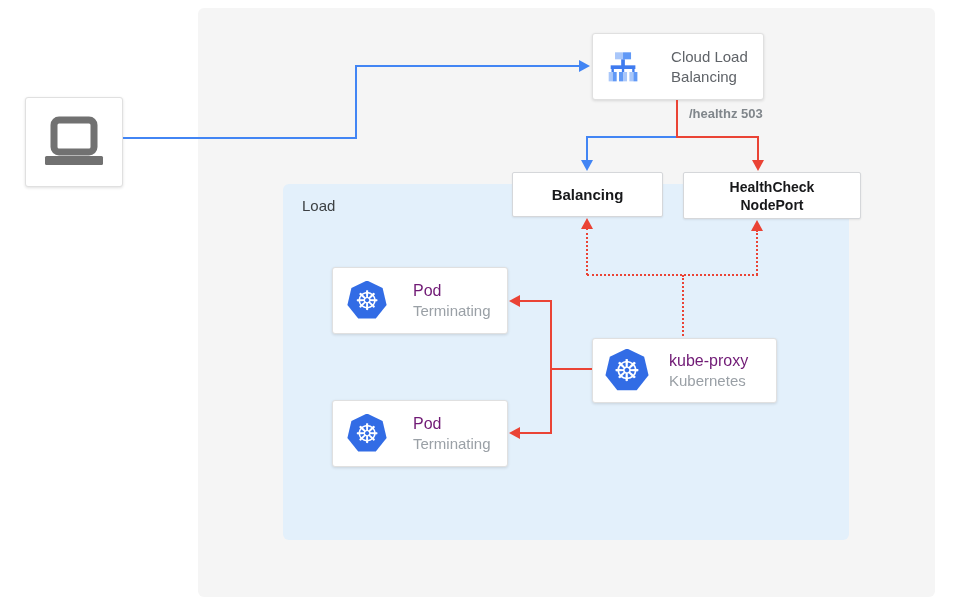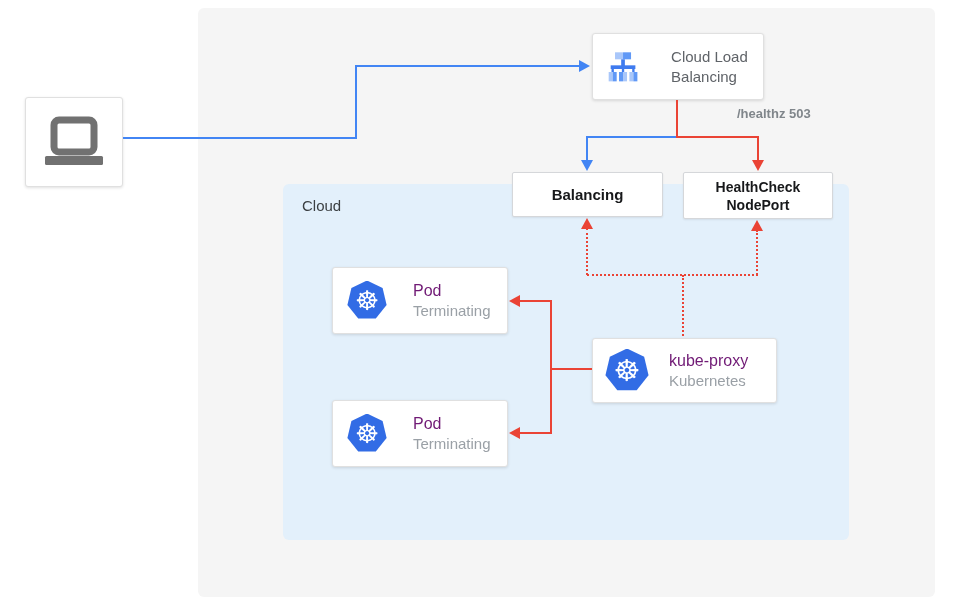--- a/index.html
+++ b/index.html
@@ -34,31 +34,31 @@
   .red-l{background:var(--red);}
   .dot-v{position:absolute;width:0;border-left:2px dotted var(--red);}
   .dot-h{position:absolute;height:0;border-top:2px dotted var(--red);}
   .arr{position:absolute;width:0;height:0;}
   .arr-right-blue{border-top:6px solid transparent;border-bottom:6px solid transparent;border-left:11px solid var(--blue);}
   .arr-down-blue{border-left:6px solid transparent;border-right:6px solid transparent;border-top:11px solid var(--blue);}
   .arr-down-red{border-left:6px solid transparent;border-right:6px solid transparent;border-top:11px solid var(--red);}
   .arr-up-red{border-left:6px solid transparent;border-right:6px solid transparent;border-bottom:11px solid var(--red);}
   .arr-left-red{border-top:6px solid transparent;border-bottom:6px solid transparent;border-right:11px solid var(--red);}
 
-  .healthz{position:absolute;left:689px;top:106px;font-size:13px;font-weight:bold;color:#80868b;margin-left:48px;}
+  .healthz{position:absolute;left:689px;top:106px;font-size:13px;font-weight:bold;color:#80868b;}
 </style>
 </head>
 <body>
 
 <div class="stage">
 
   <div class="canvas-bg"></div>
 
   <div class="nodes-box">
-    <div class="nodes-label">Cloud</div>
+    <div class="nodes-label">Load</div>
   </div>
 
   <div class="card" style="left:25px;top:97px;width:98px;height:90px;justify-content:center;">
     <svg width="64" height="52" viewBox="0 0 64 52">
       <rect x="12" y="4" width="40" height="32" rx="5" fill="none" stroke="#717171" stroke-width="7"></rect>
       <rect x="3" y="40" width="58" height="9" rx="1.5" fill="#717171"></rect>
     </svg>
   </div>
 
   <div class="card" style="left:592px;top:33px;width:172px;height:67px;padding:0 10px;gap:28px;">
@@ -78,21 +78,21 @@
         <rect x="18.2" y="15" width="2.4" height="5.6" fill="#6199f6"></rect>
     </svg>
     <div style="font-size:15px;color:#5f6368;line-height:20px;width:90px;">Cloud Load Balancing</div>
   </div>
 
   <div class="healthz">/healthz 503</div>
 
   <div class="port-box" style="left:512px;top:172px;width:151px;height:45px;font-size:15px;">
     <span>Balancing</span>
   </div>
-  <div class="port-box" style="left:683px;top:172px;width:150px;height:47px;font-size:14px;line-height:18px;padding:0 18px;">
+  <div class="port-box" style="left:683px;top:172px;width:178px;height:47px;font-size:14px;line-height:18px;padding:0 18px;">
     <span>HealthCheck NodePort</span>
   </div>
 
   <div class="card" style="left:332px;top:267px;width:176px;height:67px;padding:0 14px;gap:26px;">
     <div class="k8s-icon">
         <span>☸</span>
       </div>
     <div>
       <div class="title">Pod</div>
       <div class="subtitle">Terminating</div>

